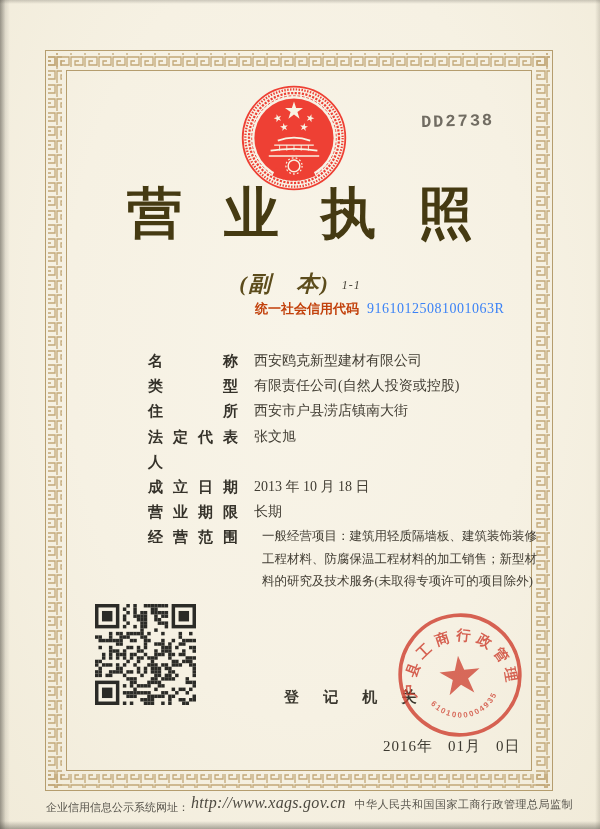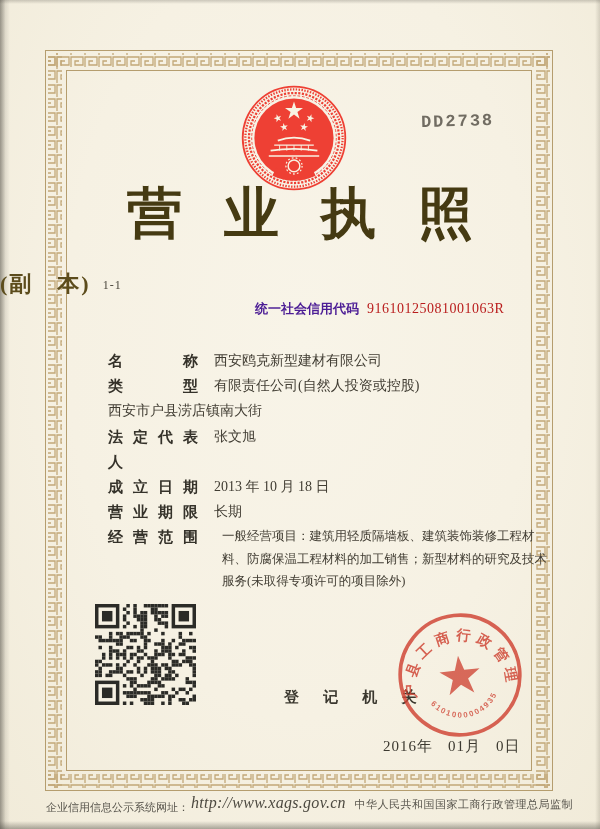--- a/index.html
+++ b/index.html
@@ -31,34 +31,34 @@
 
   .title{
     position:absolute;left:0;top:177px;width:600px;text-align:center;
     font-family:"Liberation Sans","DejaVu Sans",sans-serif;
     font-size:55px;font-weight:bold;color:#453a12;
     letter-spacing:42px;text-indent:42px;white-space:nowrap;
   }
 
   .subtitle-row{
     position:absolute;left:0;top:269px;width:600px;
-    display:flex;align-items:flex-start;
+    display:flex;justify-content:center;align-items:flex-start;font-style:italic;
   }
   .subtitle{
     font-size:22px;font-weight:bold;color:#5c4c1c;letter-spacing:2px;
     font-family:"Liberation Serif",serif;
   }
   .copy-number{font-size:12px;color:#4a463c;margin-left:12px;margin-top:9px;letter-spacing:1px;}
 
   .credit-line{position:absolute;left:255px;top:299px;white-space:nowrap;}
-  .credit-label{font-family:"Liberation Sans",sans-serif;font-size:13px;font-weight:bold;color:#4c1d95;}
-  .credit-code{font-size:14px;color:#b91c1c;letter-spacing:.5px;margin-left:4px;}
+  .credit-label{font-family:"Liberation Sans",sans-serif;font-size:13px;font-weight:bold;color:#c2410c;}
+  .credit-code{font-size:14px;color:#3b82f6;letter-spacing:.5px;margin-left:4px;}
 
   .fields{position:absolute;left:108px;top:348px;width:440px;}
-  .field-row{display:flex;align-items:flex-start;min-height:25.2px;line-height:25.2px;}
+  .field-row{display:flex;align-items:flex-start;min-height:25.2px;line-height:25.2px;margin-left:40px;}
   .field-label{
     width:90px;flex:0 0 90px;margin-right:16px;
     font-family:"Liberation Sans","DejaVu Sans",sans-serif;
     font-size:15px;font-weight:bold;color:#35322a;
     text-align:justify;text-align-last:justify;white-space:normal;
   }
   .field-value{font-size:14px;color:#413d33;white-space:nowrap;}
   .field-row.scope .field-value{
     white-space:normal;width:352px;font-size:12.5px;line-height:22.5px;padding-top:1px;
   }
@@ -155,20 +155,21 @@
 <div class="fields">
   <div class="field-row">
     <div class="field-label">名 称</div>
     <div class="field-value">西安鸥克新型建材有限公司</div>
   </div>
   <div class="field-row">
     <div class="field-label">类 型</div>
     <div class="field-value">有限责任公司(自然人投资或控股)</div>
   </div>
   <div class="field-row">
+    <div class="field-label">住 所</div>
     <div class="field-value">西安市户县涝店镇南大街</div>
   </div>
   <div class="field-row">
     <div class="field-label">法 定 代 表 人</div>
     <div class="field-value">张文旭</div>
   </div>
   <div class="field-row">
     <div class="field-label">成 立 日 期</div>
     <div class="field-value">2013 年 10 月 18 日</div>
   </div>

